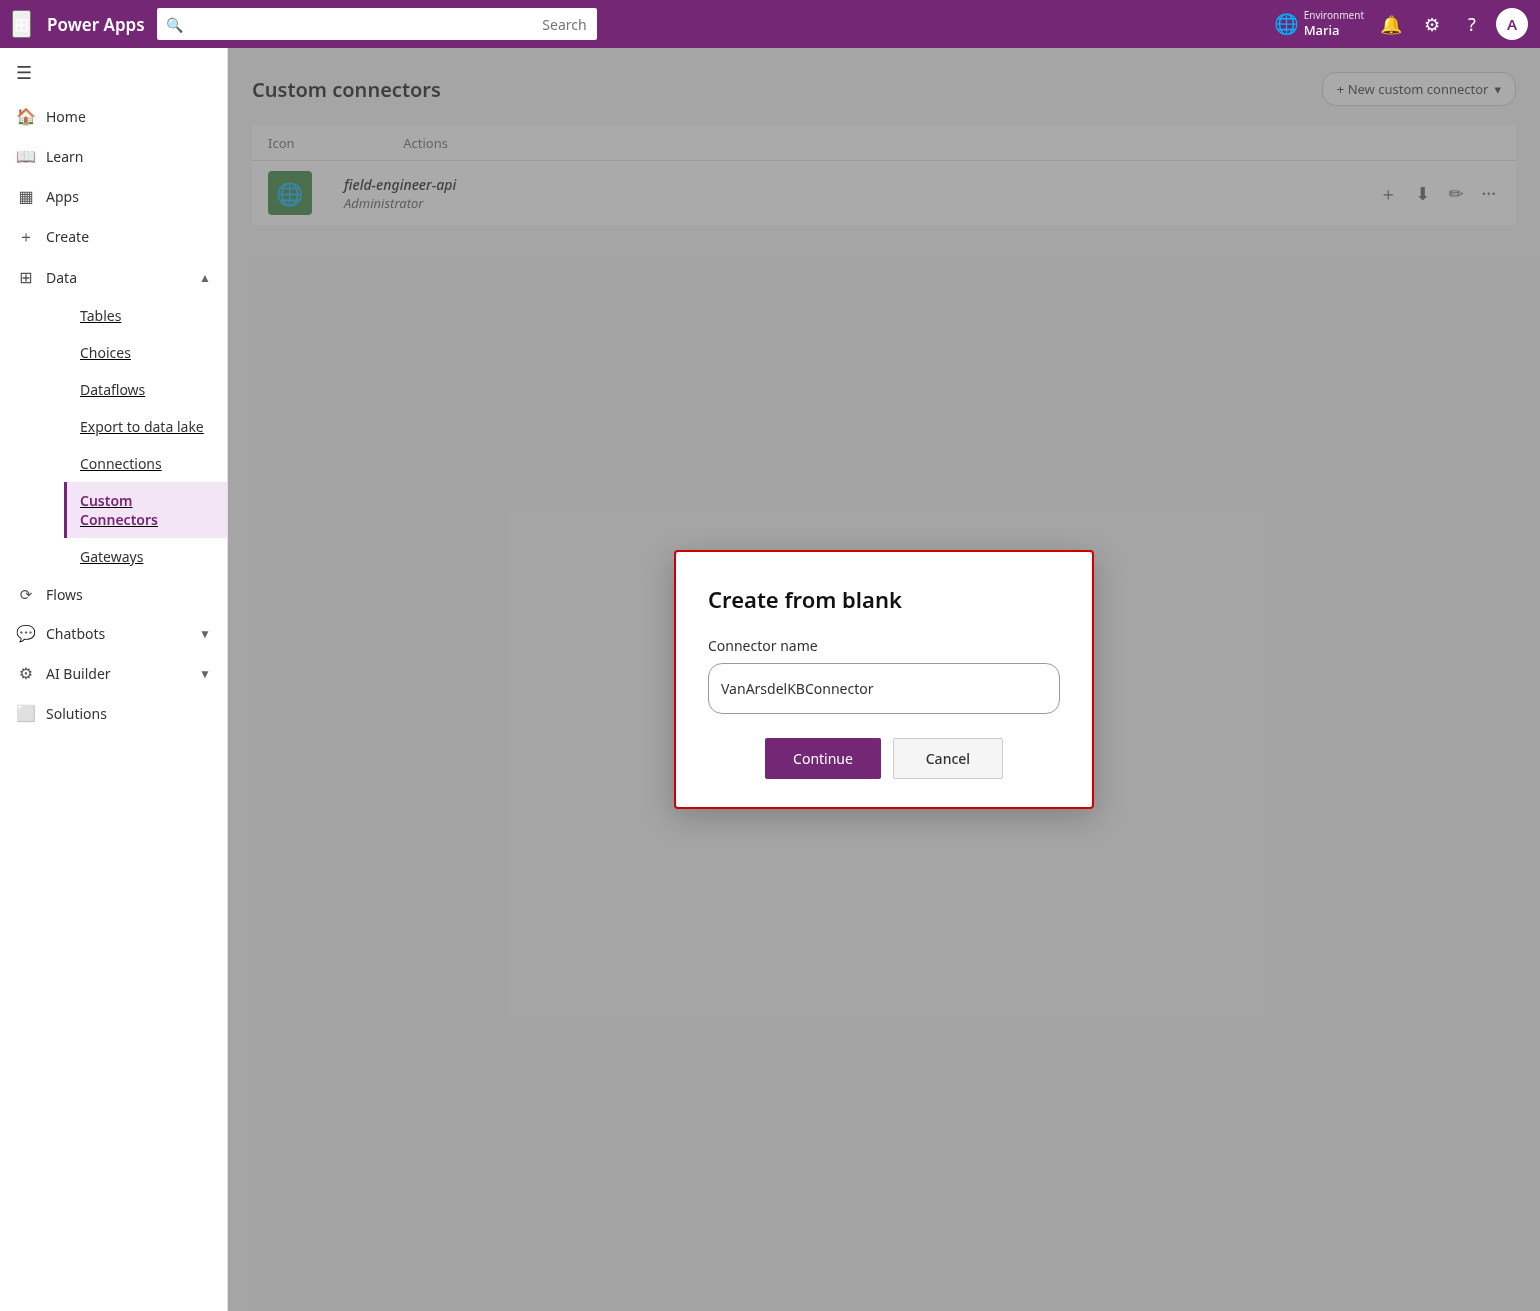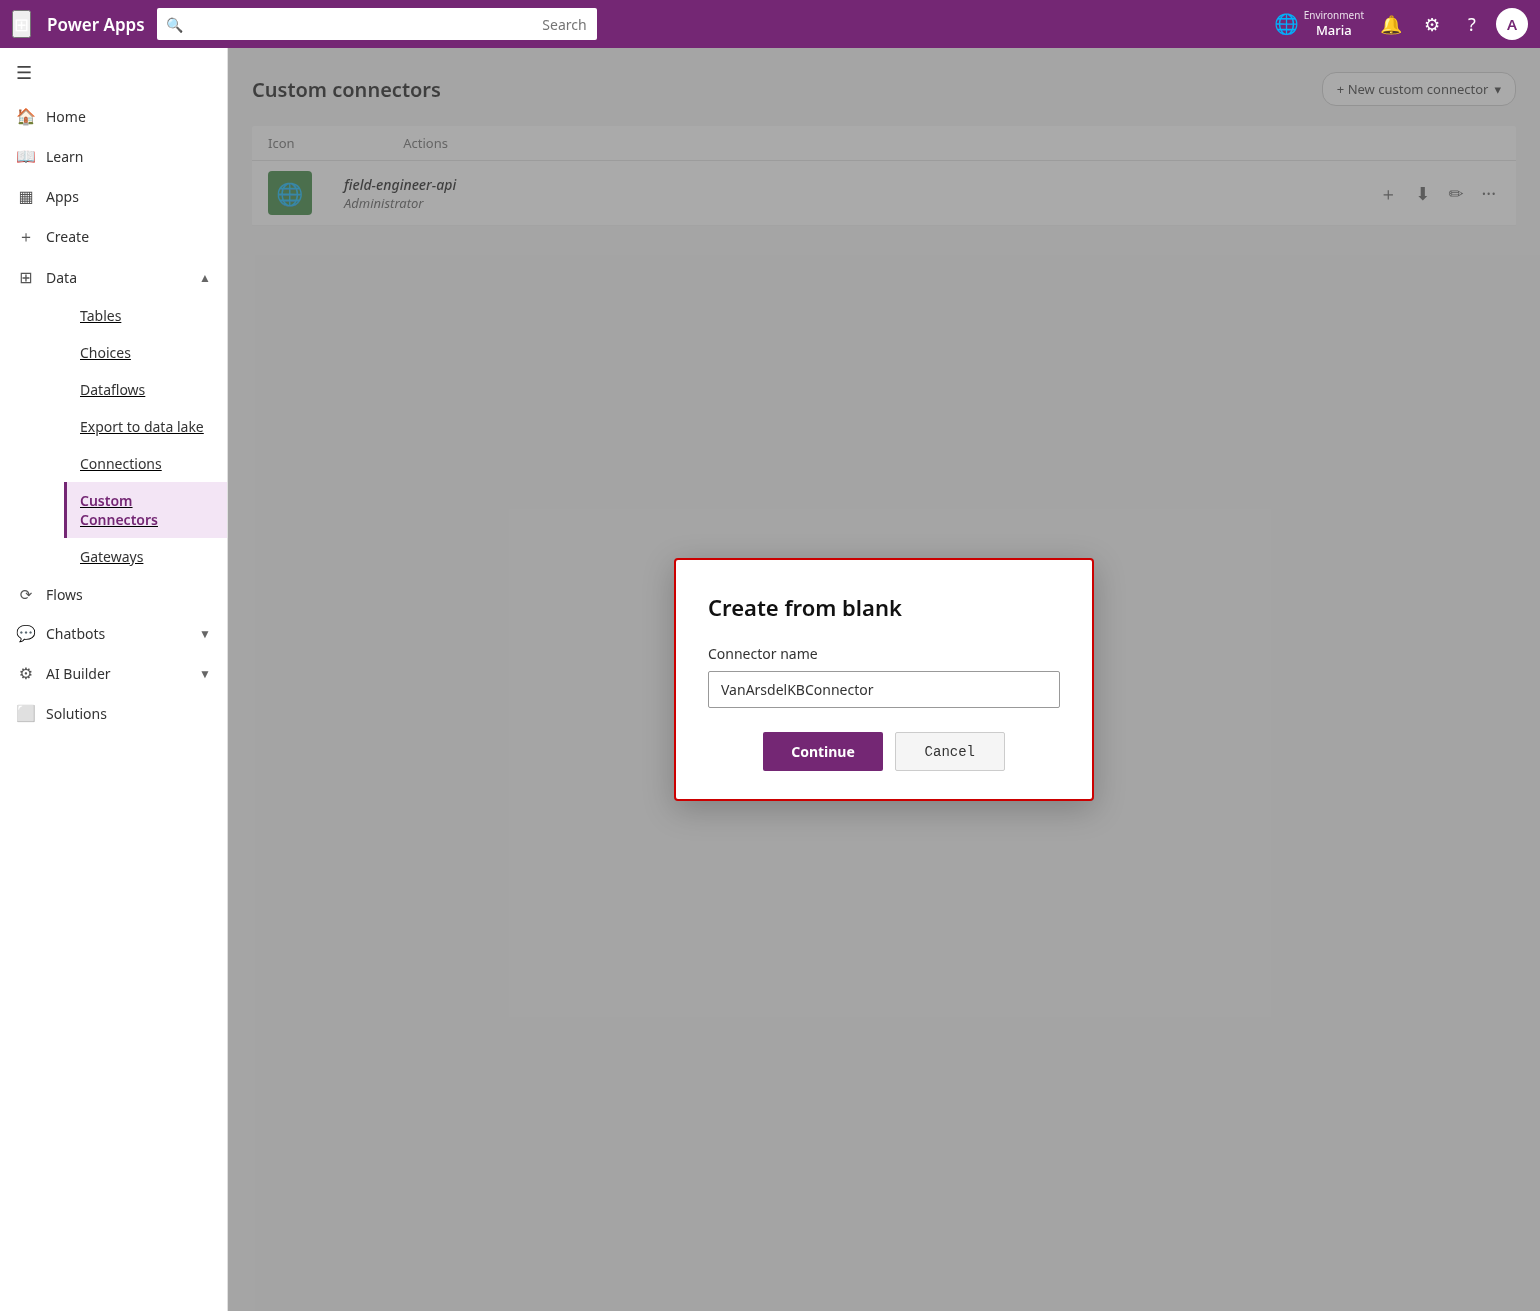--- a/index.html
+++ b/index.html
@@ -37,21 +37,21 @@
       color: #000000;
       width: 100%;
       background: transparent;
       text-align: right;
     }
     .topnav-search-icon { color: #555; font-size: 14px; }
     .topnav-spacer { flex: 1; }
     .topnav-env {
       display: flex;
       flex-direction: column;
-      align-items: center;
+      align-items: flex-start;
       color: #fff;
       font-size: 12px;
       line-height: 1.3;
       cursor: pointer;
     }
     .topnav-env span:first-child { font-size: 10px; opacity: 0.85; }
     .topnav-env span:last-child { font-size: 13px; font-weight: 500; }
     .topnav-icons { display: flex; align-items: center; gap: 8px; }
     .topnav-icon-btn {
       background: none; border: none; color: #fff;
@@ -190,39 +190,39 @@
       border-radius: 4px;
       width: 420px;
       padding: 32px 32px 28px 32px;
       box-shadow: 0 8px 32px rgba(0,0,0,0.22);
     }
     .dialog-title { font-size: 22px; font-weight: 600; color: #111; margin-bottom: 22px; }
     .dialog-label { font-size: 14px; color: #333; margin-bottom: 8px; }
     .dialog-input {
       width: 100%;
       border: 1px solid #999;
-      border-radius: 2px;
-      padding: 8px 12px;
+      border-radius: 14px;
+      padding: 15px 12px;
       font-size: 14px;
       color: #333;
       outline: none;
       margin-bottom: 24px;
     }
     .dialog-buttons { display: flex; gap: 12px; justify-content: center; }
     .btn-continue {
       background: #742774; color: #fff;
       border: none; border-radius: 2px;
-      padding: 10px 28px; font-size: 14px; font-weight: 700;
+      padding: 10px 28px; font-size: 14px; font-weight: 400;
       cursor: pointer; min-width: 110px;
     }
     .btn-cancel {
       background: #f5f5f5; color: #333;
       border: 1px solid #ccc; border-radius: 2px;
       padding: 10px 28px; font-size: 14px; font-weight: 500;
-      cursor: pointer; min-width: 110px; font-family: Liberation Mono, monospace;
+      cursor: pointer; min-width: 110px;
     }
   </style>
 </head>
 <body>
 
 <div class="topnav">
   <button class="topnav-grid-icon">⊞</button>
   <span class="topnav-brand">Power Apps</span>
   <div class="topnav-search">
     <span class="topnav-search-icon">🔍</span>

